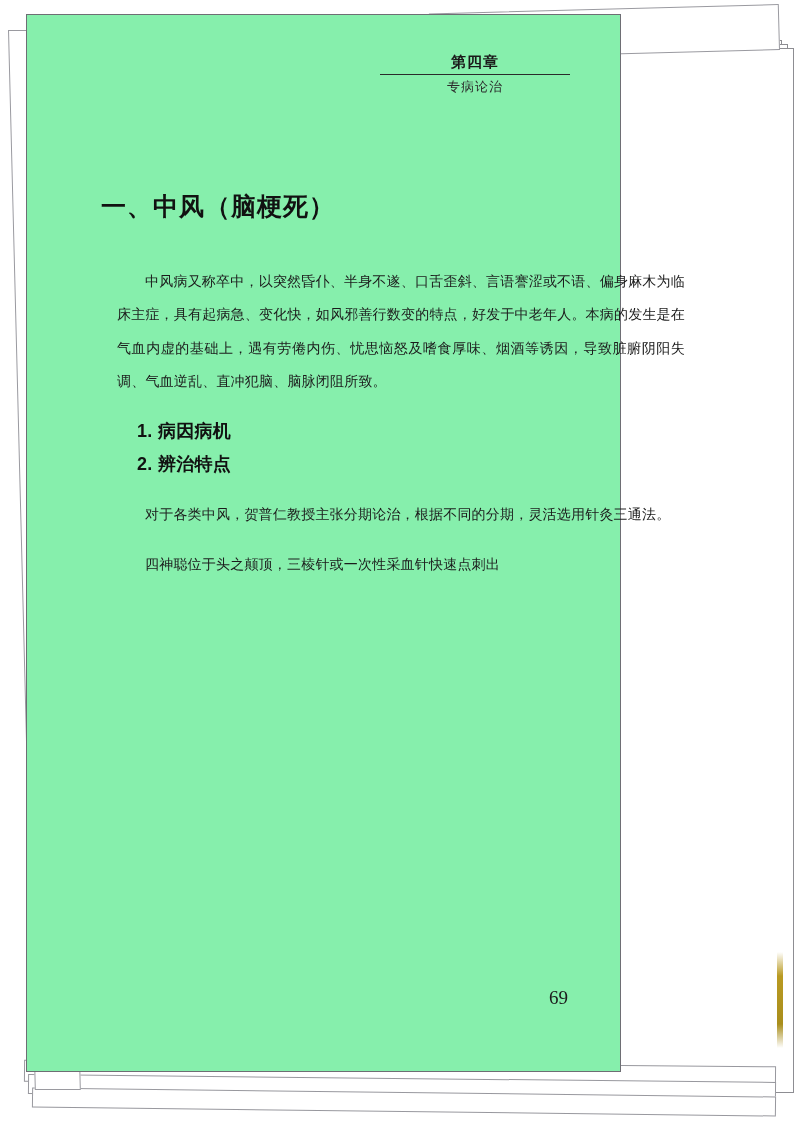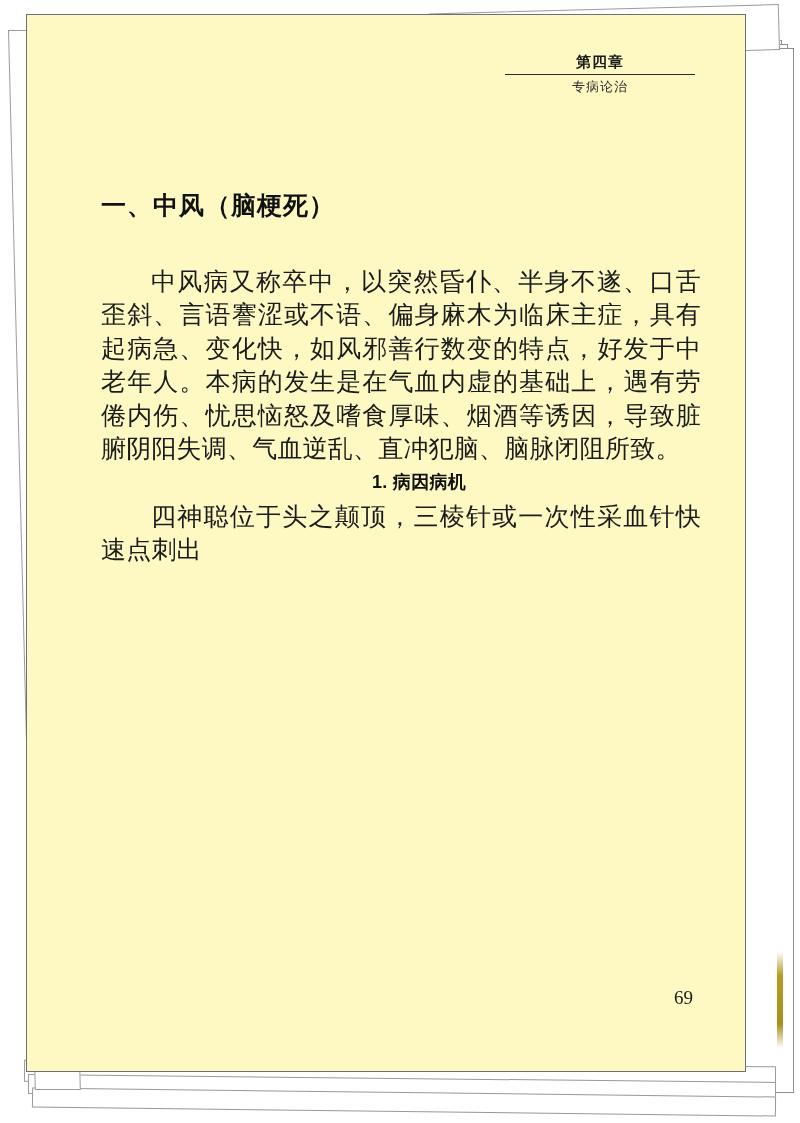--- a/index.html
+++ b/index.html
@@ -86,23 +86,23 @@
   }
   .bs1 { left: 24px; top: 1063px; width: 752px; height: 22px; transform: rotate(0.5deg); }
   .bs2 { left: 28px; top: 1078px; width: 748px; height: 20px; transform: rotate(0.6deg); }
   .bs3 { left: 32px; top: 1092px; width: 744px; height: 20px; transform: rotate(0.7deg); }
 
   
   .page {
     position: absolute;
     left: 26px;
     top: 14px;
-    width: 720px;
+    width: 595px;
     height: 1058px;
-    background: #fef9c3;
+    background: #86efac;
     border: 1px solid #6e6e74;
     box-sizing: border-box;
     z-index: 10;
   }
 
   .page-inner {
     position: absolute;
     left: 0; top: 0; right: 0; bottom: 0;
     padding: 0;
   }
@@ -140,51 +140,50 @@
 
   
   .content {
     position: absolute;
     left: 74px;
     top: 175px;
     width: 600px;
   }
 
   h1.section-title {
-    font-family: Liberation Serif, serif;
+    font-family: Liberation Sans, sans-serif;
     font-size: 25px;
     font-weight: bold;
     color: #111111;
     margin: 0 0 42px 0;
     letter-spacing: 1px;
     line-height: 1.3;
   }
 
   p.para {
     font-family: "Liberation Serif", "DejaVu Serif", serif;
-    font-size: 25px;
+    font-size: 14px;
     line-height: 33.6px;
     color: #1b1b1b;
-    margin: 0;
+    margin: 16px;
     text-align: justify;
     text-justify: inter-character;
     text-indent: 2em;
     letter-spacing: 0.2px;
   }
 
   h2.subhead {
     font-family: "Liberation Sans", "DejaVu Sans", sans-serif;
     font-size: 18px;
     font-weight: bold;
     color: #111111;
     margin: 0;
     line-height: 33.6px;
     text-indent: 2em;
     letter-spacing: 0.3px;
-    text-align: center;
   }
 
   .page-number {
     position: absolute;
     right: 52px;
     bottom: 62px;
     font-family: "Liberation Serif", "DejaVu Serif", serif;
     font-size: 19px;
     color: #1b1b1b;
   }
@@ -210,20 +209,22 @@
       <div class="runhead-chapter">第四章</div>
       <div class="runhead-rule"></div>
       <div class="runhead-sub">专病论治</div>
     </div>
 
     <div class="content">
       <h1 class="section-title">一、中风（脑梗死）</h1>
       <div id="blocks">
           <p class="para">中风病又称卒中，以突然昏仆、半身不遂、口舌歪斜、言语謇涩或不语、偏身麻木为临床主症，具有起病急、变化快，如风邪善行数变的特点，好发于中老年人。本病的发生是在气血内虚的基础上，遇有劳倦内伤、忧思恼怒及嗜食厚味、烟酒等诱因，导致脏腑阴阳失调、气血逆乱、直冲犯脑、脑脉闭阻所致。</p>
           <h2 class="subhead">1. 病因病机</h2>
+          <h2 class="subhead">2. 辨治特点</h2>
+          <p class="para">对于各类中风，贺普仁教授主张分期论治，根据不同的分期，灵活选用针灸三通法。</p>
           <p class="para">四神聪位于头之颠顶，三棱针或一次性采血针快速点刺出</p>
         </div>
     </div>
 
     <div class="page-number">69</div>
 
   </div>
 </div>
 
 </body></html>

